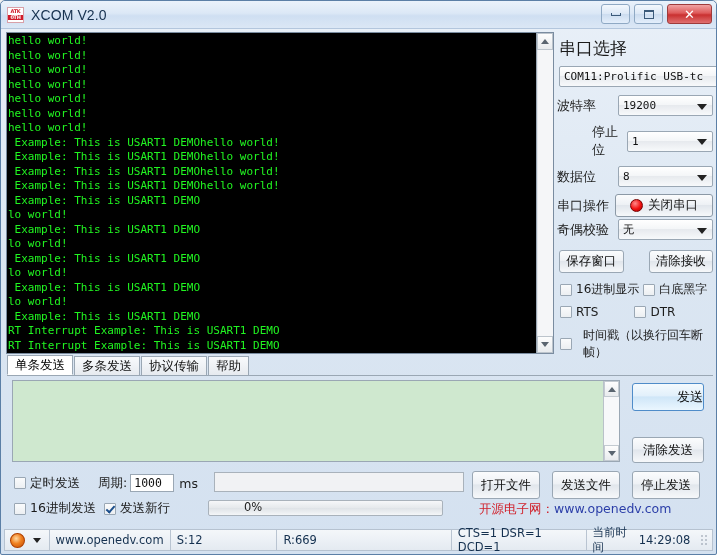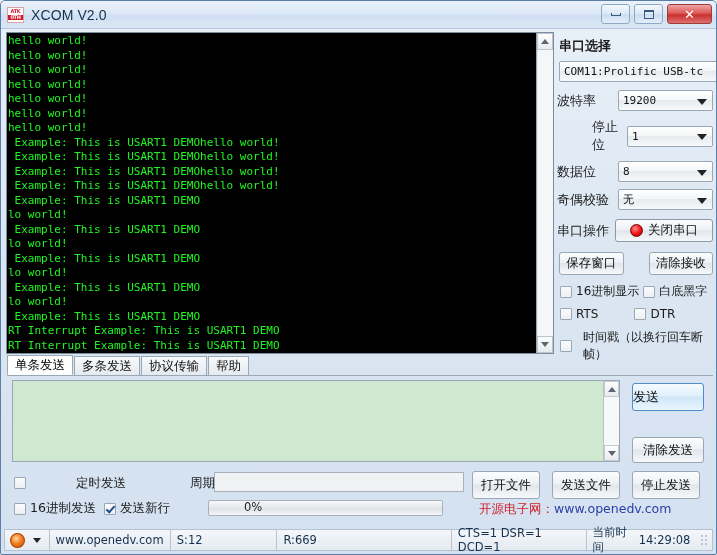--- a/index.html
+++ b/index.html
@@ -101,23 +101,22 @@
   
   .panel {
     position: absolute; left: 556px; top: 31px; width: 156px; height: 322px;
   }
   .panel-row { display: flex; align-items: center; margin-bottom: 3px; }
   .panel-label {
     font-size: 13px; color: #1b1b1b;
     font-family: "DejaVu Sans", sans-serif;
   }
   .sect-title {
-    font-size: 13px; color: #1b1b1b; margin: 5px 0 6px 2px;
+    font-size: 17px; color: #1b1b1b; margin: 5px 0 6px 2px;
     font-family: "DejaVu Sans", sans-serif;
-    font-weight: bold;
   }
   .combo {
     height: 21px; border: 1px solid #9aa7b4; border-radius: 2px;
     background: linear-gradient(to bottom, #ffffff 0%, #f4f6f8 45%, #e7eaee 50%, #f7f9fb 100%);
     display: flex; align-items: center; position: relative;
     font-family: "DejaVu Sans Mono", monospace; font-size: 11px; color: #111;
     padding-left: 4px; overflow: hidden;
   }
   .combo .cval { white-space: nowrap; }
   .combo .carr {
@@ -189,28 +188,28 @@
   }
   .ss-btn { height: 16px; background: linear-gradient(to bottom,#fdfdfd,#e8ebee); border: 1px solid #c3cad1;
             display: flex; align-items: center; justify-content: center; }
   .ss-track { flex: 1; background: #f7f8fa; }
 
   .btn-send {
     position: absolute; left: 631px; top: 382px; width: 72px; height: 28px;
     border: 1px solid #4f8cc9; border-radius: 3px;
     background: linear-gradient(to bottom, #f4fafe 0%, #e2f0fb 45%, #cfe6f8 50%, #eaf6fe 100%);
     font-size: 13px; font-family: "DejaVu Sans", sans-serif; color: #111;
-    display: flex; align-items: center; justify-content: flex-start;
+    display: flex; align-items: center; justify-content: flex-end;
   }
   .btn-clear-send {
     position: absolute; left: 631px; top: 436px; width: 72px; height: 26px;
   }
 
   
-  .ctrl-row1 { position: absolute; left: 13px; top: 473px; display: flex; align-items: center; gap: 46px; }
+  .ctrl-row1 { position: absolute; left: 13px; top: 473px; display: flex; align-items: center; }
   .ctrl-row2 { position: absolute; left: 13px; top: 499px; display: flex; align-items: center; }
   .lbl { font-size: 12.5px; color: #1b1b1b; font-family: "DejaVu Sans", sans-serif; }
   .period-input {
     width: 44px; height: 18px; border: 1px solid #9aa7b4; background: #fff;
     font-family: "DejaVu Sans Mono", monospace; font-size: 11.5px; color: #111;
     display: flex; align-items: center; padding-left: 3px; margin: 0 5px 0 3px;
   }
   .file-path {
     position: absolute; left: 213px; top: 471px; width: 250px; height: 20px;
     border: 1px solid #a9b2bb; background: #f1f2f4;
@@ -338,33 +337,33 @@
     </div>
 
     <div class="panel-row" style="margin-bottom:7px;">
       <span class="panel-label">数据位</span>
       <span class="combo narrow">
         <span class="cval">8</span>
         <span class="carr"></span>
       </span>
     </div>
 
+    <div class="panel-row" style="margin-bottom:2px;">
+      <span class="panel-label">串口操作</span>
+      <span class="btn btn-close-port">
+        <span class="led"></span>
+        <span>关闭串口</span>
+      </span>
+    </div>
+
     <div class="panel-row" style="margin-bottom:9px;">
       <span class="panel-label">奇偶校验</span>
       <span class="combo narrow">
         <span class="cval">无</span>
         <span class="carr"></span>
-      </span>
-    </div>
-
-    <div class="panel-row" style="margin-bottom:2px;">
-      <span class="panel-label">串口操作</span>
-      <span class="btn btn-close-port">
-        <span class="led"></span>
-        <span>关闭串口</span>
       </span>
     </div>
 
     <div class="two-btns">
       <div class="btn btn-wide">
         <span>保存窗口</span>
       </div>
       <div class="btn btn-wide">
         <span>清除接收</span>
       </div>

